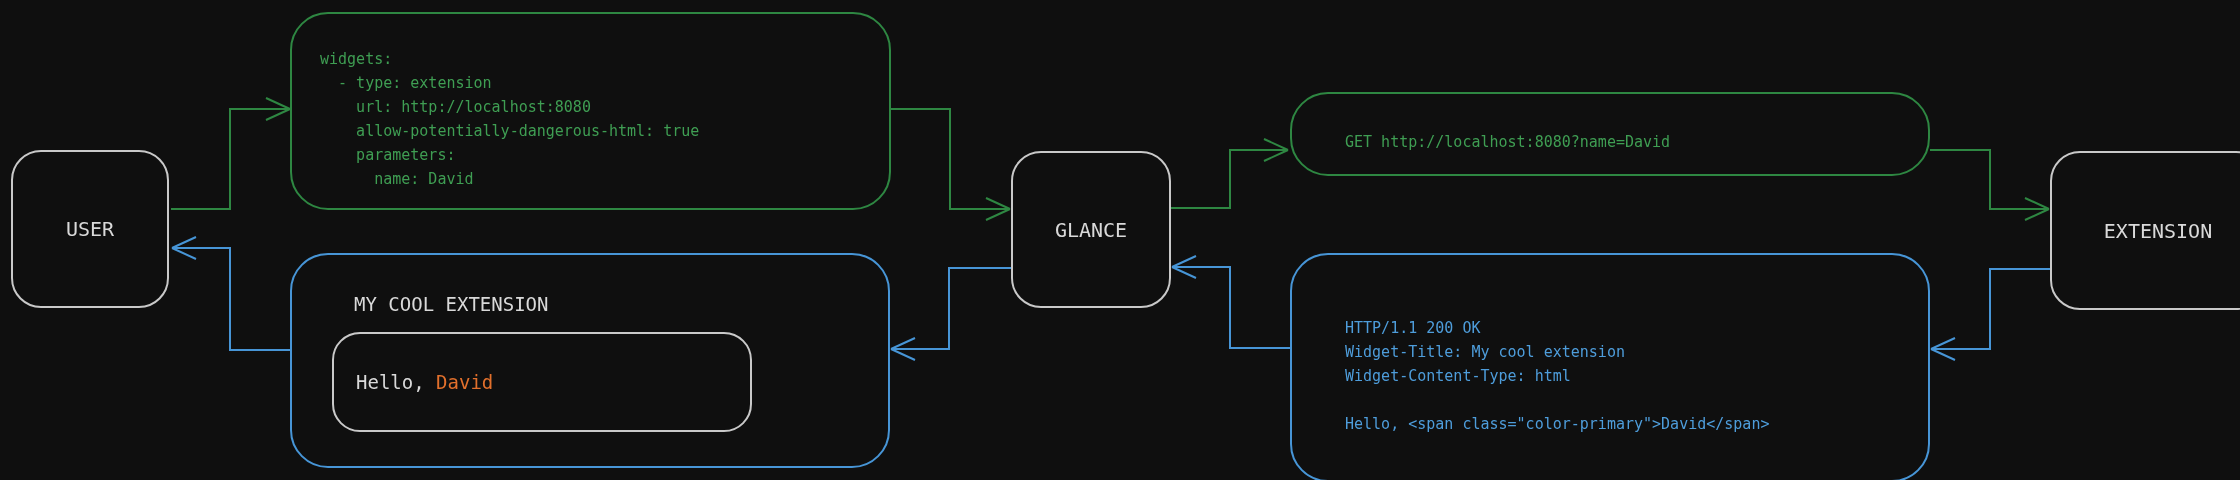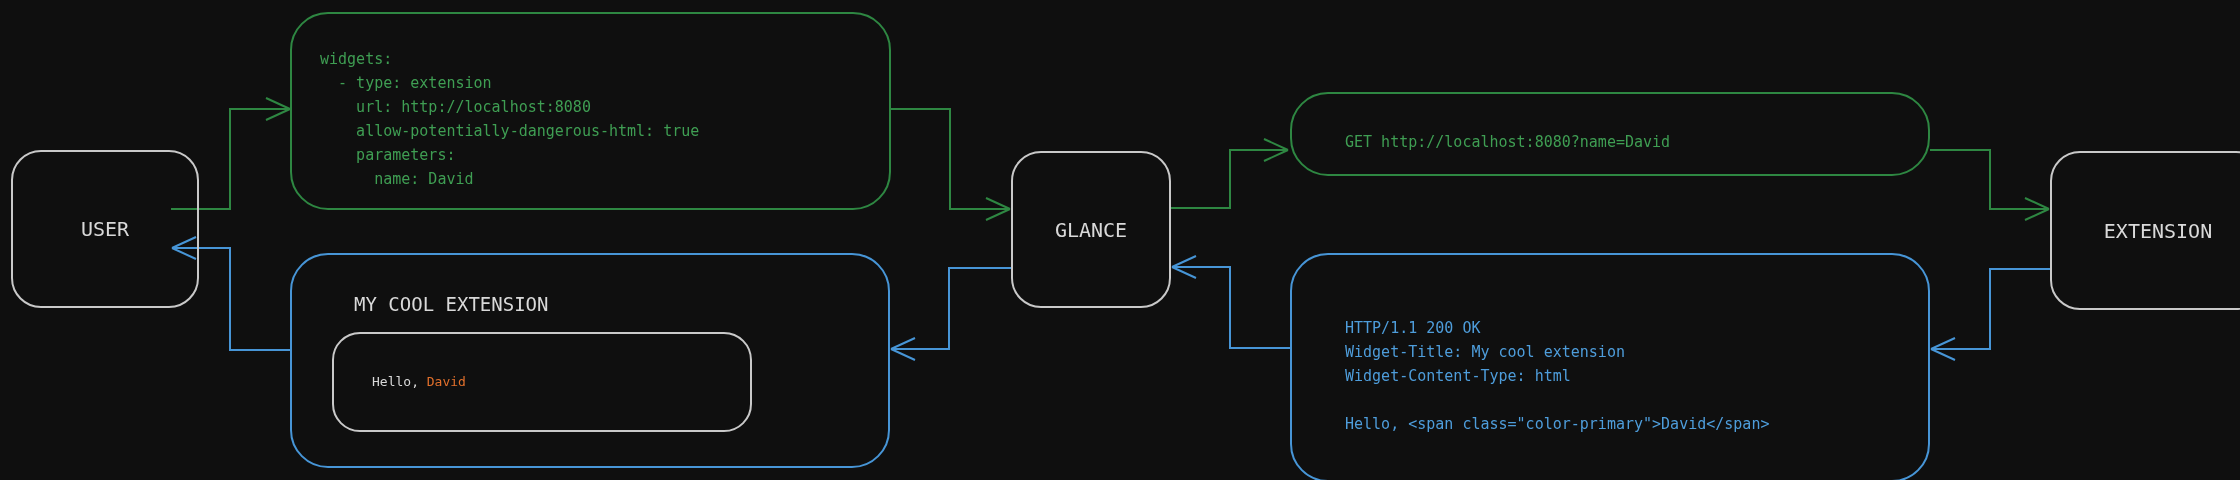--- a/index.html
+++ b/index.html
@@ -69,22 +69,22 @@
     top: 77px;
     width: 420px;
     height: 100px;
     border: 2px solid var(--node-border, #c9c9c9);
     border-radius: 28px;
     box-sizing: border-box;
     display: flex;
     align-items: center;
   }
   #widget-greeting {
-    padding-left: 38px;
-    font-size: 13px;
+    padding-left: 22px;
+    font-size: 19px;
     line-height: 24px;
     white-space: pre;
     color: var(--node-text, #d9d9d9);
   }
   #widget-greeting .name {
     color: var(--orange-text, #e2702c);
   }
   svg#flow-arrows {
     position: absolute;
     left: 0;
@@ -107,21 +107,21 @@
     <path class="g" d="M171 209 H230 V109 H288 M290 109 L266 98 M290 109 L266 120"></path>
     <path class="g" d="M891 109 H950 V209 H1008 M1010 209 L986 198 M1010 209 L986 220"></path>
     <path class="g" d="M1171 208 H1230 V150 H1286 M1288 150 L1264 139 M1288 150 L1264 161"></path>
     <path class="g" d="M1930 150 H1990 V209 H2047 M2049 209 L2025 198 M2049 209 L2025 220"></path>
     <path class="b" d="M2050 269 H1990 V349 H1933 M1931 349 L1955 338 M1931 349 L1955 360"></path>
     <path class="b" d="M1290 348 H1230 V267 H1174 M1172 267 L1196 256 M1172 267 L1196 278"></path>
     <path class="b" d="M1011 268 H949 V349 H893 M891 349 L915 338 M891 349 L915 360"></path>
     <path class="b" d="M290 350 H230 V248 H174 M172 248 L196 237 M172 248 L196 259"></path>
   </svg>
 
-  <div class="node" style="left:11px; top:150px; width:188px; height:158px;">
+  <div class="node" style="left:11px; top:150px; width:158px; height:158px;">
     <span>USER</span>
   </div>
 
   <div class="node" style="left:1011px; top:151px; width:160px; height:157px;">
     <span>GLANCE</span>
   </div>
 
   <div class="node" style="left:2050px; top:151px; width:216px; height:159px;">
     <span>EXTENSION</span>
   </div>

